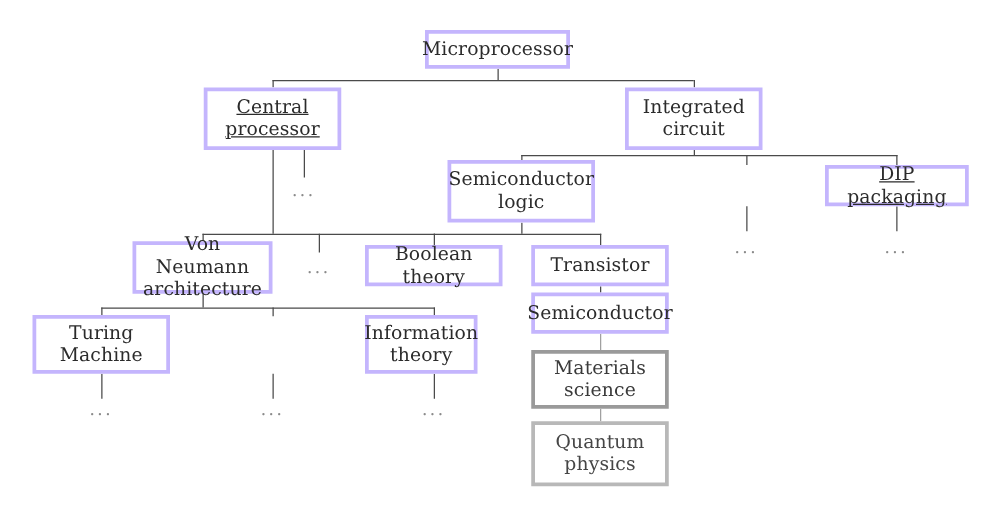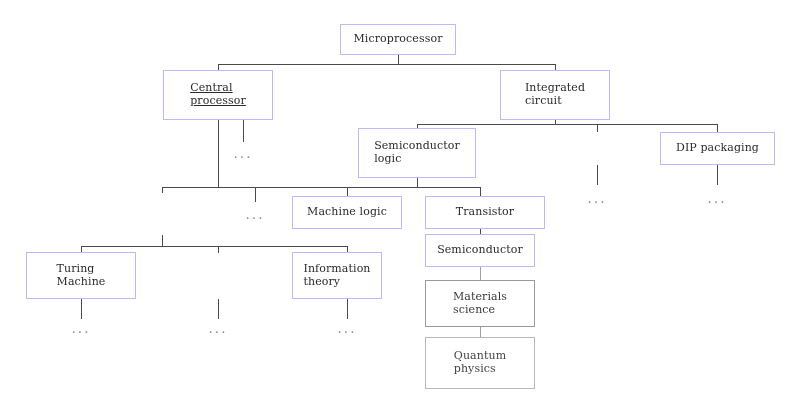--- a/index.html
+++ b/index.html
@@ -8,28 +8,28 @@
     background:#ffffff;
     font-family:"DejaVu Serif","Liberation Serif",serif;
     overflow:hidden;
   }
   #canvas{position:relative;width:800px;height:404px;}
 
   .node{
     position:absolute;
     box-sizing:border-box;
     background:#ffffff;
-    border:1px solid #c4b5fd;
+    border:3px solid #c4b5fd;
     color:#2b2b2b;
     display:flex;
     align-items:center;
     justify-content:center;
-    text-align:left;
+    text-align:center;
     line-height:1.18;
-    font-size:11px;
+    font-size:15px;
     letter-spacing:.1px;
     z-index:3;
   }
   .node.faded-1{border-color:#9a9a9a;color:#3a3a3a;}
   .node.faded-2{border-color:#b8b8b8;color:#454545;}
 
   .ellipsis{
     position:absolute;
     color:#8a8a8a;
     font-size:13.5px;
@@ -85,23 +85,24 @@
     <div class="vline" style="left: 347px; top: 246px; height: 7px;"></div>
     <div class="vline" style="left: 597px; top: 165px; height: 20px;"></div>
     <div class="vline" style="left: 717px; top: 165px; height: 20px;"></div>
     <div class="vline" style="left: 81px; top: 299px; height: 20px;"></div>
     <div class="vline" style="left: 218px; top: 299px; height: 20px;"></div>
     <div class="vline" style="left: 347px; top: 299px; height: 20px;"></div>
     <div class="node" style="left: 340px; top: 24px; width: 116px; height: 31px;">Microprocessor</div>
     <div class="node" style="left: 163px; top: 70px; width: 110px; height: 50px; text-decoration: underline;">Central<br>processor</div>
     <div class="node" style="left: 500px; top: 70px; width: 110px; height: 50px;">Integrated<br>circuit</div>
     <div class="node" style="left: 358px; top: 128px; width: 118px; height: 50px;">Semiconductor<br>logic</div>
-    <div class="node" style="left: 660px; top: 132px; width: 115px; height: 33px;">DIP packaging</div>
-    <div class="node" style="left: 292px; top: 196px; width: 110px; height: 33px;">Machine logic</div>
-    <div class="node" style="left: 425px; top: 196px; width: 120px; height: 33px;">Transistor</div>
+    <div class="node" style="left: 660px; top: 132px; width: 115px; height: 33px; text-decoration: underline;">DIP packaging</div>
+    <div class="node" style="left: 106px; top: 193px; width: 112px; height: 42px;">Von Neumann<br>architecture</div>
+    <div class="node" style="left: 292px; top: 196px; width: 110px; height: 33px;">Boolean theory</div>
+    <div class="node" style="left: 425px; top: 196px; width: 110px; height: 33px;">Transistor</div>
     <div class="node" style="left: 425px; top: 234px; width: 110px; height: 33px;">Semiconductor</div>
     <div class="node faded-1" style="left: 425px; top: 280px; width: 110px; height: 47px;">Materials<br>science</div>
     <div class="node faded-2" style="left: 425px; top: 337px; width: 110px; height: 52px;">Quantum<br>physics</div>
     <div class="node" style="left: 26px; top: 252px; width: 110px; height: 47px;">Turing<br>Machine</div>
     <div class="node" style="left: 292px; top: 252px; width: 90px; height: 47px;">Information<br>theory</div>
     <div class="ellipsis" style="left: 243px; top: 145px;">...</div>
     <div class="ellipsis" style="left: 255px; top: 206px;">...</div>
     <div class="ellipsis" style="left: 597px; top: 190px;">...</div>
     <div class="ellipsis" style="left: 717px; top: 190px;">...</div>
     <div class="ellipsis" style="left: 81px; top: 320px;">...</div>

